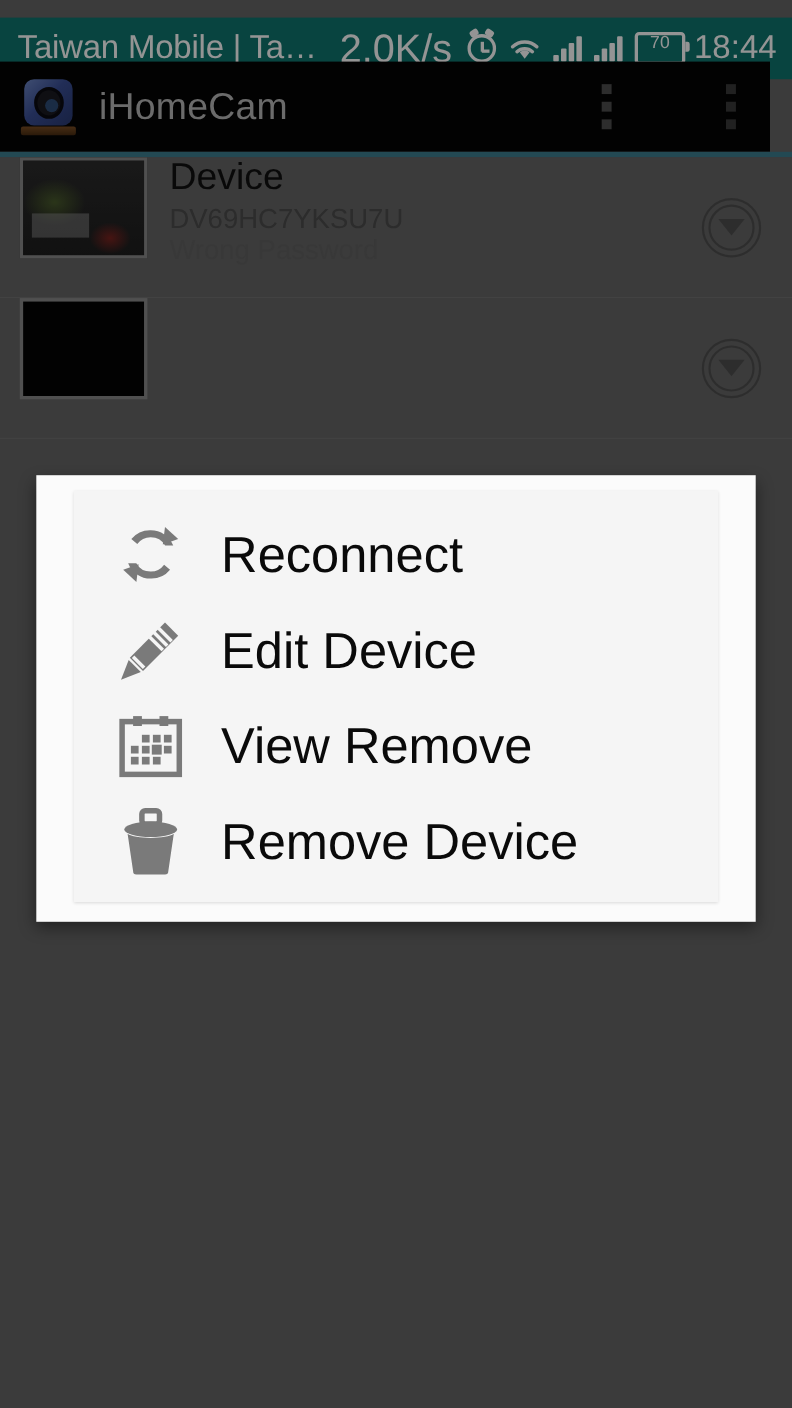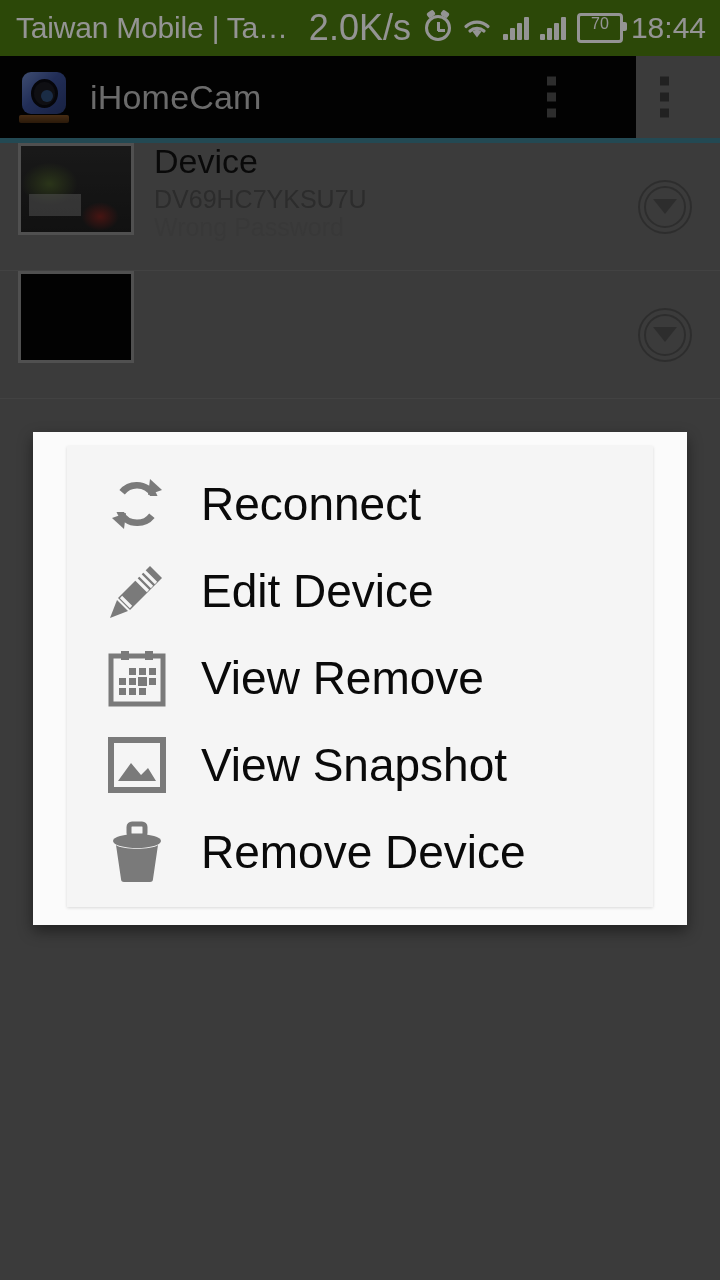--- a/index.html
+++ b/index.html
@@ -15,24 +15,24 @@
   #screen {
     position: relative;
     width: 720px;
     height: 1280px;
     background: #666666;
   }
 
   
   #status-bar {
     position: absolute;
-    top: 0; left: 0;
+    top: 16px; left: 0;
     width: 720px;
     height: 56px;
-    background: #4d7c0f;
+    background: #0f766e;
     display: flex;
     align-items: center;
     padding: 0 14px 0 16px;
     color: #ffffff;
   }
   .sb-carrier {
     font-size: 30px;
     letter-spacing: -0.2px;
     white-space: nowrap;
     color: #ffffff;
@@ -113,21 +113,21 @@
   .sb-time {
     font-size: 30px;
     white-space: nowrap;
     margin-left: 2px;
   }
 
   
   #app-bar {
     position: absolute;
     top: 56px; left: 0;
-    width: 636px;
+    width: 700px;
     height: 82px;
     background: #050505;
     display: flex;
     align-items: center;
     padding-left: 18px;
   }
   #app-logo {
     width: 52px; height: 52px;
     position: relative;
     flex: 0 0 auto;
@@ -500,29 +500,20 @@
               <rect x="42" y="29" width="7" height="7"></rect>
               <rect x="12" y="39" width="7" height="7"></rect>
               <rect x="22" y="39" width="7" height="7"></rect>
               <rect x="32" y="39" width="7" height="7"></rect>
             </g>
           </svg>
         </span>
         <span class="menu-label">View Remove</span>
       </div>
 
-      <div class="menu-item">
-        <span class="menu-icon">
-          <svg width="58" height="56" viewBox="0 0 58 56">
-            <rect x="3" y="3" width="52" height="50" fill="none" stroke="#7a7a7a" stroke-width="6"></rect>
-            <path class="ic" d="M10 44 L23 26 L33 38 L40 31 L48 44 z"></path>
-          </svg>
-        </span>
-        <span class="menu-label">View Snapshot</span>
-      </div>
 
       <div class="menu-item">
         <span class="menu-icon">
           <svg width="58" height="62" viewBox="0 0 58 62">
             <rect x="21" y="3" width="16" height="12" rx="3" fill="none" stroke="#7a7a7a" stroke-width="5"></rect>
             <ellipse class="ic" cx="29" cy="20" rx="24" ry="7"></ellipse>
             <path class="ic" d="M8 24 C14 29 44 29 50 24 L45 58 a3 3 0 0 1 -3 3 L16 61 a3 3 0 0 1 -3 -3 z"></path>
           </svg>
         </span>
         <span class="menu-label">Remove Device</span>

